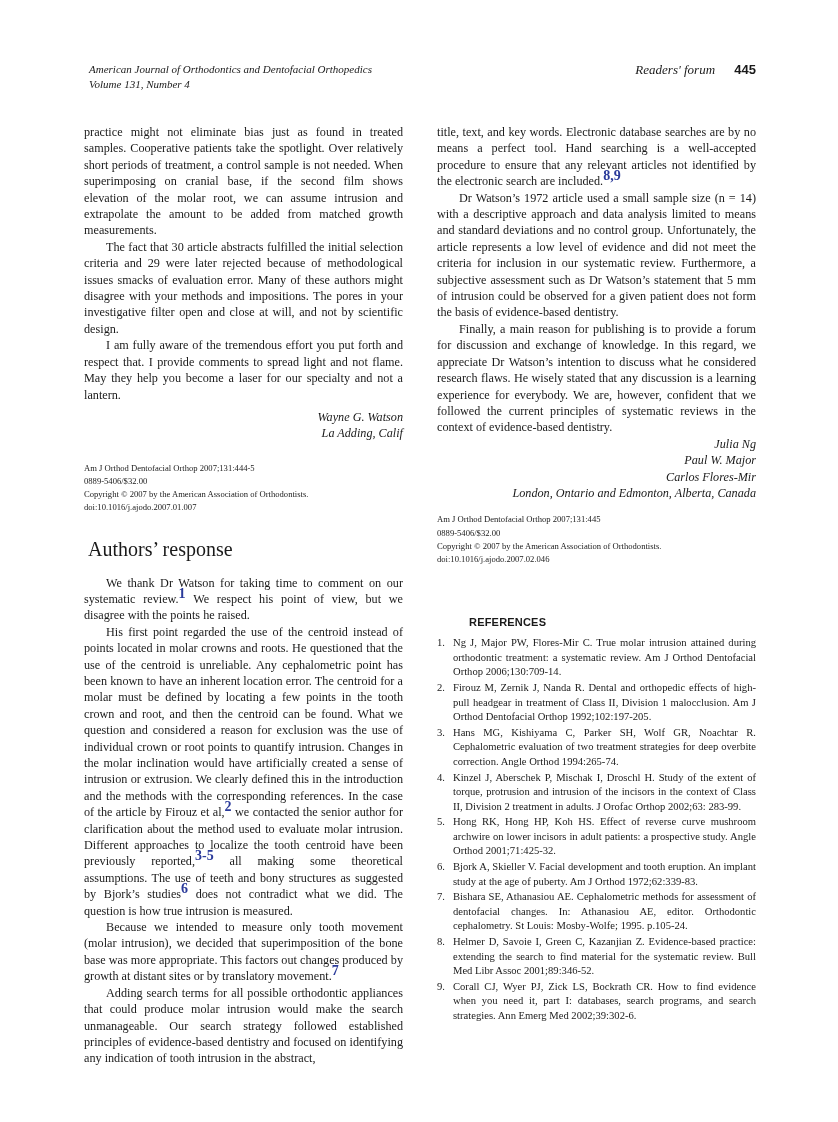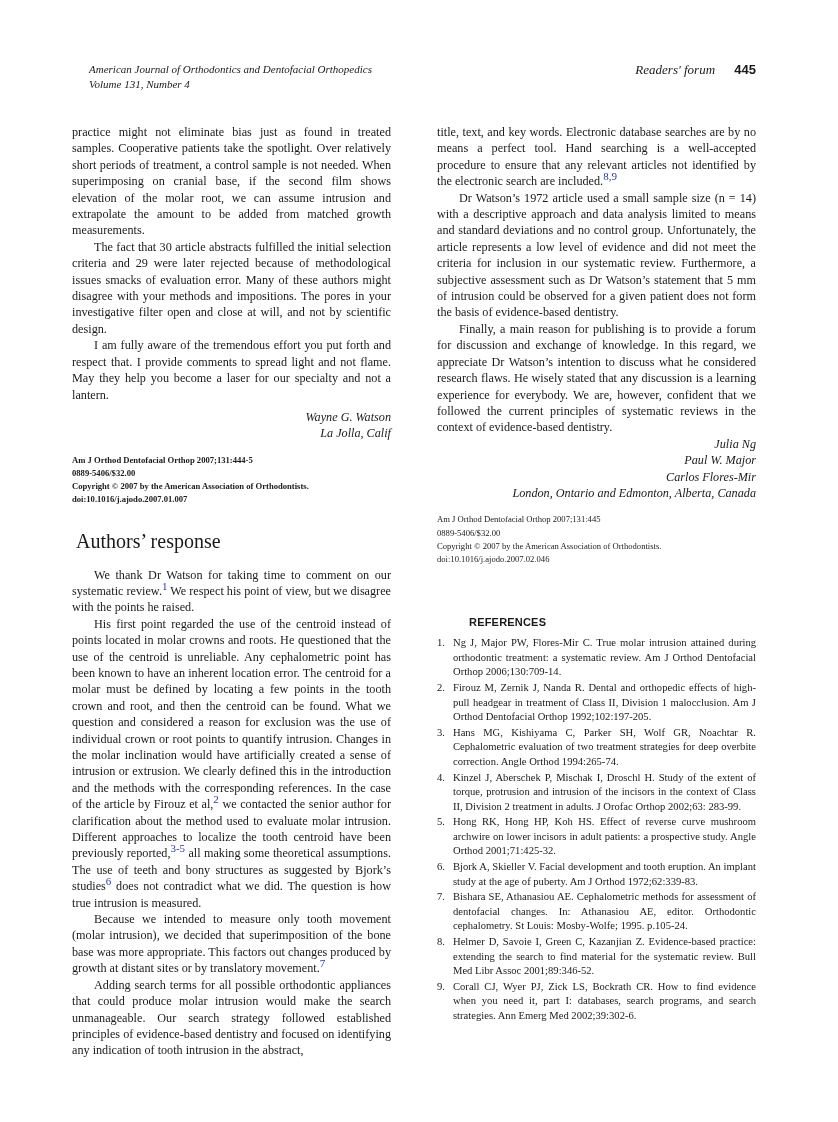--- a/index.html
+++ b/index.html
@@ -5,26 +5,26 @@
   html, body { margin: 0; padding: 0; background: #ffffff; }
   body { width: 838px; height: 1122px; position: relative; overflow: hidden;
          font-family: "Liberation Serif", "DejaVu Serif", serif; color: #1a1a1a; }
   .running-head { position: absolute; top: 62px; left: 89px; right: 82px; height: 32px; }
   .rh-left { position: absolute; left: 0; top: 0; font-style: italic; font-size: 11px; line-height: 15px; }
   .rh-right { position: absolute; right: 0; top: 0; font-size: 13px; line-height: 15px; }
   .rh-right .section { font-style: italic; margin-right: 16px; }
   .rh-right .pagenum { font-family: "Liberation Sans", sans-serif; font-weight: bold; font-size: 13px; }
 
   .col { position: absolute; top: 124px; }
-  .col-left { left: 72px; width: 319px; }
+  .col-left { left: 84px; width: 319px; }
   .col-right { left: 437px; width: 319px; }
 
   p.body { margin: 0; font-size: 12.2px; line-height: 16.4px; text-align: justify; hyphens: manual; }
   p.body.indent { text-indent: 22px; }
-  sup.ref { color: #2a3a9a; font-size: 11px; line-height: 0; vertical-align: super; }
+  sup.ref { color: #2a3a9a; font-size: 14px; line-height: 0; vertical-align: super; font-weight: bold; }
 
   .sig { text-align: right; font-style: italic; font-size: 12.2px; line-height: 16.4px; }
   .cite-block { font-size: 8.6px; line-height: 13.2px; margin-top: 6px; }
   h2.section-title { font-weight: normal; font-size: 20px; line-height: 24px; margin: 22px 0 14px 4px; }
 
   .refs-title { font-family: "Liberation Sans", sans-serif; font-weight: bold; font-size: 11px;
                 letter-spacing: 0.2px; margin: 50px 0 8px 0; padding-left: 32px; }
   ol.refs { list-style: none; margin: 0; padding: 0; }
   ol.refs li { position: relative; padding-left: 16px; font-size: 10.6px; line-height: 14.6px;
                text-align: justify; margin-bottom: 1px; }
@@ -44,24 +44,24 @@
   </div>
 </div>
 
 <div class="col col-left">
   <p class="body">practice might not eliminate bias just as found in treated samples. Cooperative patients take the spotlight. Over rela­tively short periods of treatment, a control sample is not needed. When superimposing on cranial base, if the second film shows elevation of the molar root, we can assume intrusion and extrapolate the amount to be added from matched growth measurements.</p>
   <p class="body indent">The fact that 30 article abstracts fulfilled the initial selection criteria and 29 were later rejected because of methodological issues smacks of evaluation error. Many of these authors might disagree with your methods and imposi­tions. The pores in your investigative filter open and close at will, and not by scientific design.</p>
   <p class="body indent">I am fully aware of the tremendous effort you put forth and respect that. I provide comments to spread light and not flame. May they help you become a laser for our specialty and not a lantern.</p>
 
   <div class="sig" style="margin-top:6px;">
     <div>Wayne G. Watson</div>
-    <div>La Jolla, Calif</div>
+    <div>La Adding, Calif</div>
   </div>
 
-  <div class="cite-block" style="margin-top:12px;font-weight:bold;">
+  <div class="cite-block" style="margin-top:20px;">
     <div>Am J Orthod Dentofacial Orthop 2007;131:444-5</div>
     <div>0889-5406/$32.00</div>
     <div>Copyright © 2007 by the American Association of Orthodontists.</div>
     <div>doi:10.1016/j.ajodo.2007.01.007</div>
   </div>
 
   <h2 class="section-title">Authors’ response</h2>
 
   <p class="body indent"><span>We thank Dr Watson for taking time to comment on our systematic review.</span><sup class="ref">1</sup><span> We respect his point of view, but we disagree with the points he raised.</span></p>
 

